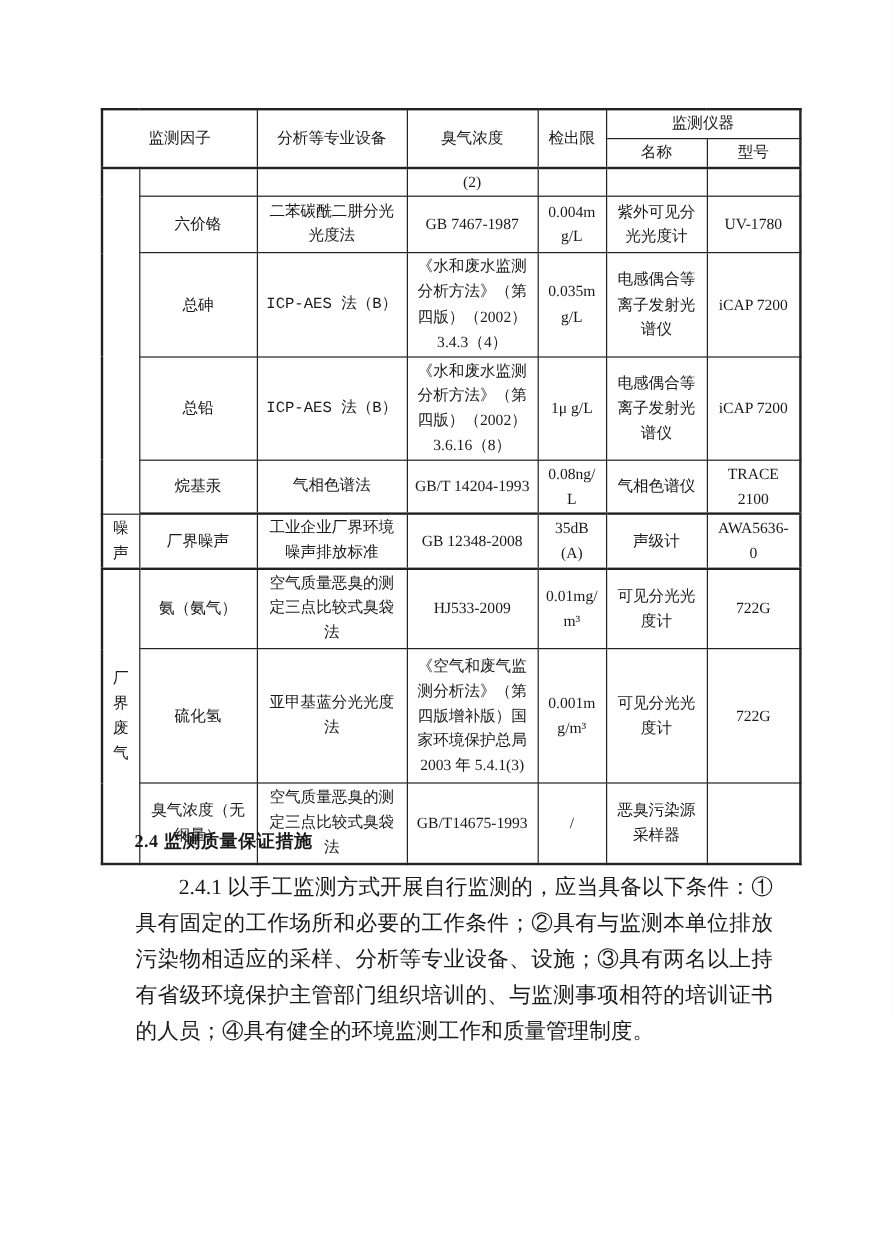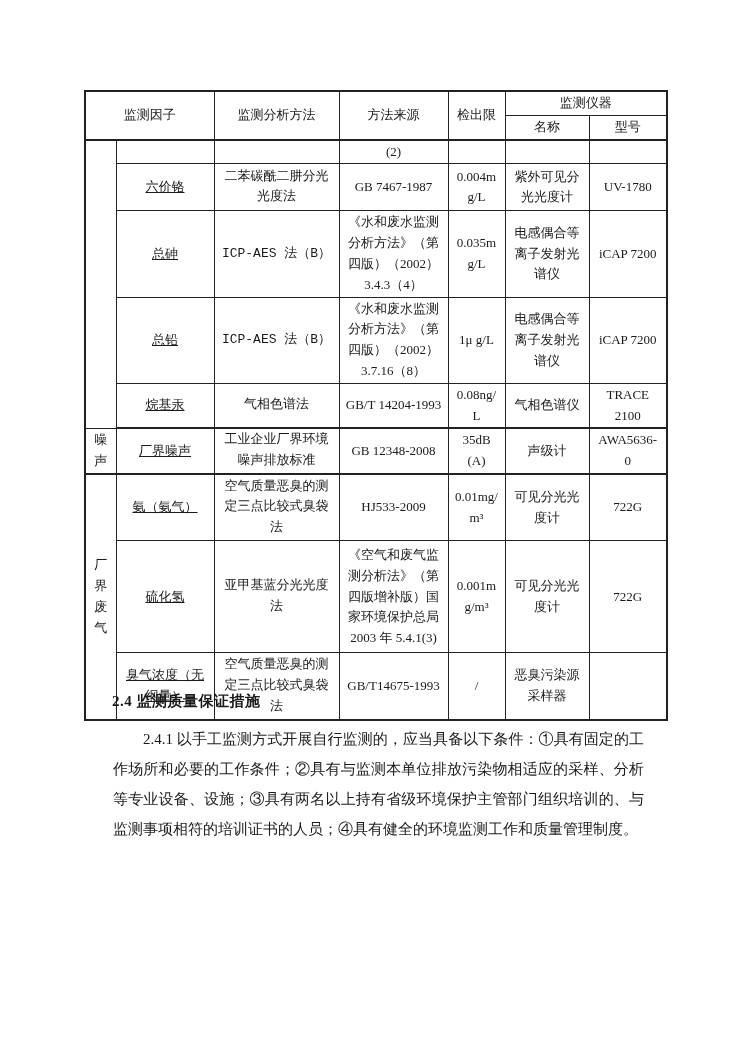--- a/index.html
+++ b/index.html
@@ -34,42 +34,42 @@
     font-size: 13px;
     line-height: 1.6;
     padding: 1px 6px;
     overflow: hidden;
   }
   .doc-table tr.thick-bottom > th,
   .doc-table tr.thick-bottom > td,
   .doc-table th.thick-bottom,
   .doc-table td.thick-bottom { border-bottom-width: 2px; }
   .c-group  { padding: 1px 2px; }
-  .c-factor { padding: 1px 7px; text-decoration: underline; }
+  .c-factor { padding: 1px 7px; }
   .c-method { padding: 1px 7px; font-family: Liberation Mono, monospace; }
   .c-source { padding: 1px 5px; }
   .c-limit  { padding: 1px 4px; word-break: break-all; }
   .c-name   { padding: 1px 8px; }
   .c-model  { padding: 1px 4px; }
 
   
   .section-heading {
     position: absolute;
     left: 112px;
     top: 692px;
     font-size: 15px;
     font-weight: bold;
     letter-spacing: 0.5px;
   }
   .body-text {
     position: absolute;
     left: 113px;
     top: 724px;
     width: 531px;
-    font-size: 15px;
+    font-size: 18px;
     line-height: 30px;
     text-align: justify;
   }
   .body-text p { margin: 0; text-indent: 2em; }
 </style>
 </head>
 <body>
 
 <div class="page">
 
@@ -79,22 +79,22 @@
       <col style="width:98px">
       <col style="width:125px">
       <col style="width:109px">
       <col style="width:57px">
       <col style="width:84px">
       <col style="width:78px">
     </colgroup>
     <tbody>
       <tr style="height:23px">
         <th colspan="2" rowspan="2" class="thick-bottom">监测因子</th>
-        <th rowspan="2" class="thick-bottom">监测分析方法</th>
-        <th rowspan="2" class="thick-bottom">方法来源</th>
+        <th rowspan="2" class="thick-bottom">分析等专业设备</th>
+        <th rowspan="2" class="thick-bottom">臭气浓度</th>
         <th rowspan="2" class="thick-bottom">检出限</th>
         <th colspan="2">监测仪器</th>
       </tr>
       <tr class="thick-bottom" style="height:24px">
         <th>名称</th>
         <th>型号</th>
       </tr>
 
       <tr style="height:21px">
         <td class="c-group" rowspan="5"></td>
@@ -117,21 +117,21 @@
         <td class="c-factor">总砷</td>
         <td class="c-method">ICP-AES 法（B）</td>
         <td class="c-source">《水和废水监测分析方法》（第四版）（2002）3.4.3（4）</td>
         <td class="c-limit">0.035mg/L</td>
         <td class="c-name">电感偶合等离子发射光谱仪</td>
         <td class="c-model">iCAP 7200</td>
       </tr>
       <tr style="height:71px">
         <td class="c-factor">总铅</td>
         <td class="c-method">ICP-AES 法（B）</td>
-        <td class="c-source">《水和废水监测分析方法》（第四版）（2002） 3.7.16（8）</td>
+        <td class="c-source">《水和废水监测分析方法》（第四版）（2002） 3.6.16（8）</td>
         <td class="c-limit">1μ g/L</td>
         <td class="c-name">电感偶合等离子发射光谱仪</td>
         <td class="c-model">iCAP 7200</td>
       </tr>
       <tr class="thick-bottom" style="height:40px">
         <td class="c-factor">烷基汞</td>
         <td class="c-method">气相色谱法</td>
         <td class="c-source">GB/T 14204-1993</td>
         <td class="c-limit">0.08ng/L</td>
         <td class="c-name">气相色谱仪</td>

